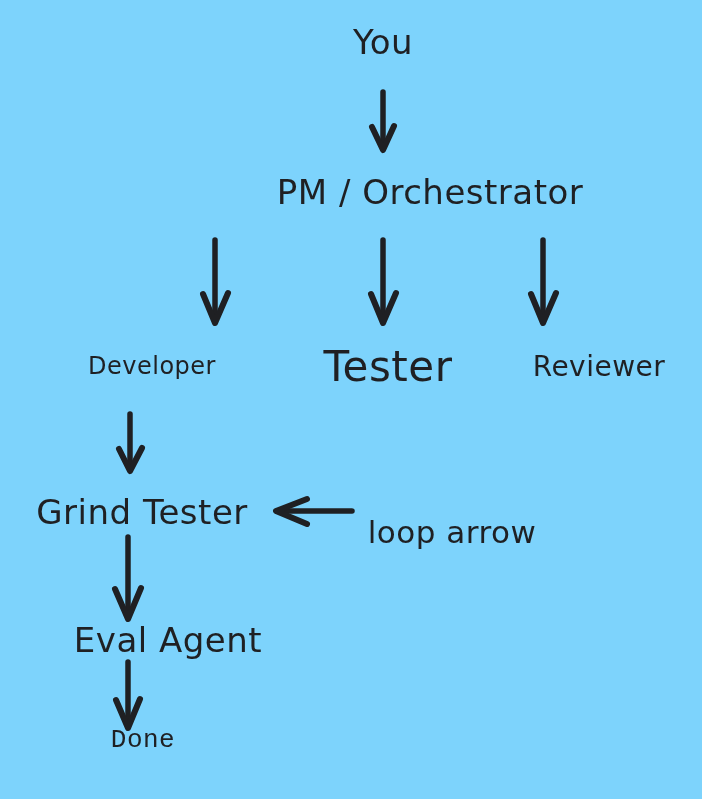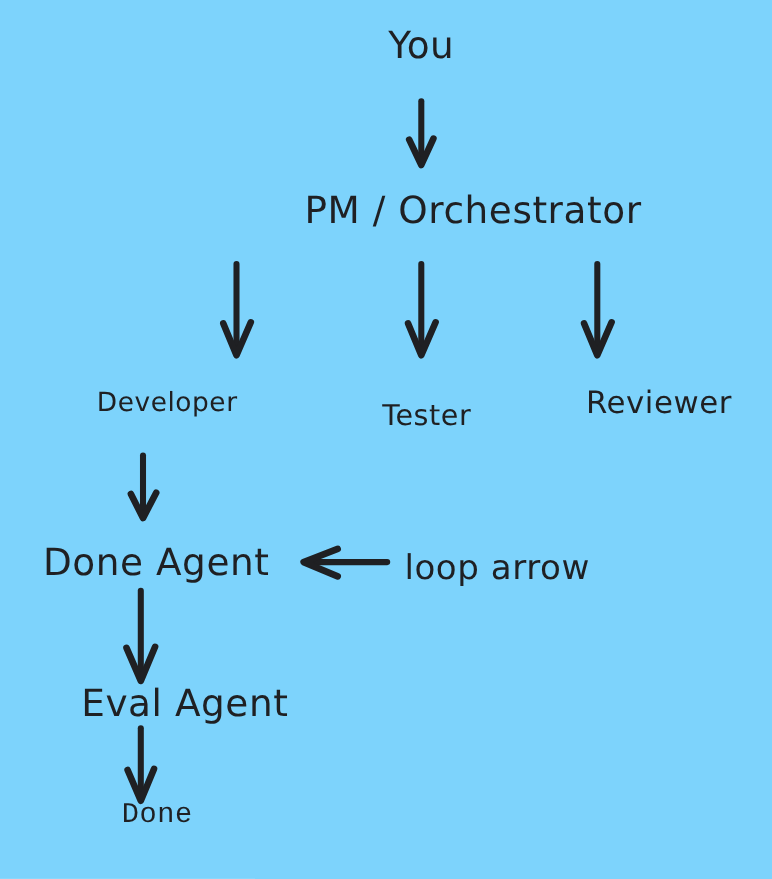--- a/index.html
+++ b/index.html
@@ -22,26 +22,26 @@
     font-weight: 400;
     letter-spacing: 0.5px;
     transform: translate(-50%, -50%);
     text-align: center;
     
     font-family: "DejaVu Sans", sans-serif;
   }
   .n-you        { font-size: 34px; left: 383px; top: 42px; }
   .n-pm         { font-size: 34px; left: 382px; top: 192px; margin-left: 48px; }
   .n-developer  { font-size: 24px; left: 152px; top: 366px; }
-  .n-tester     { font-size: 26px; left: 388px; top: 378px; }
+  .n-tester     { font-size: 42px; left: 388px; top: 366px; }
   .n-reviewer   { font-size: 28px; left: 599px; top: 366px; }
   .n-grind      { font-size: 34px; left: 142px; top: 512px; }
   .n-eval       { font-size: 34px; left: 135px; top: 640px; margin-left: 33px; }
   .n-done       { font-size: 26px; left: 143px; top: 740px; font-family: Liberation Mono, monospace; }
-  .n-loop       { font-size: 31px; left: 452px; top: 516px; }
+  .n-loop       { font-size: 31px; left: 452px; top: 532px; }
 
   svg.edges {
     position: absolute;
     left: 0;
     top: 0;
     width: 702px;
     height: 799px;
     pointer-events: none;
   }
   .stroke {
@@ -106,18 +106,18 @@
       <path class="head" d="M116,700 L128,728 L140,699"></path>
     </g>
 
   </svg>
 
   <div class="node n-you">You</div>
   <div class="node n-pm">PM / Orchestrator</div>
   <div class="node n-developer">Developer</div>
   <div class="node n-tester">Tester</div>
   <div class="node n-reviewer">Reviewer</div>
-  <div class="node n-grind">Done Agent</div>
+  <div class="node n-grind">Grind Tester</div>
   <div class="node n-eval">Eval Agent</div>
   <div class="node n-done">Done</div>
   <div class="node n-loop">loop arrow</div>
 
 </div>
 
 </body></html>

